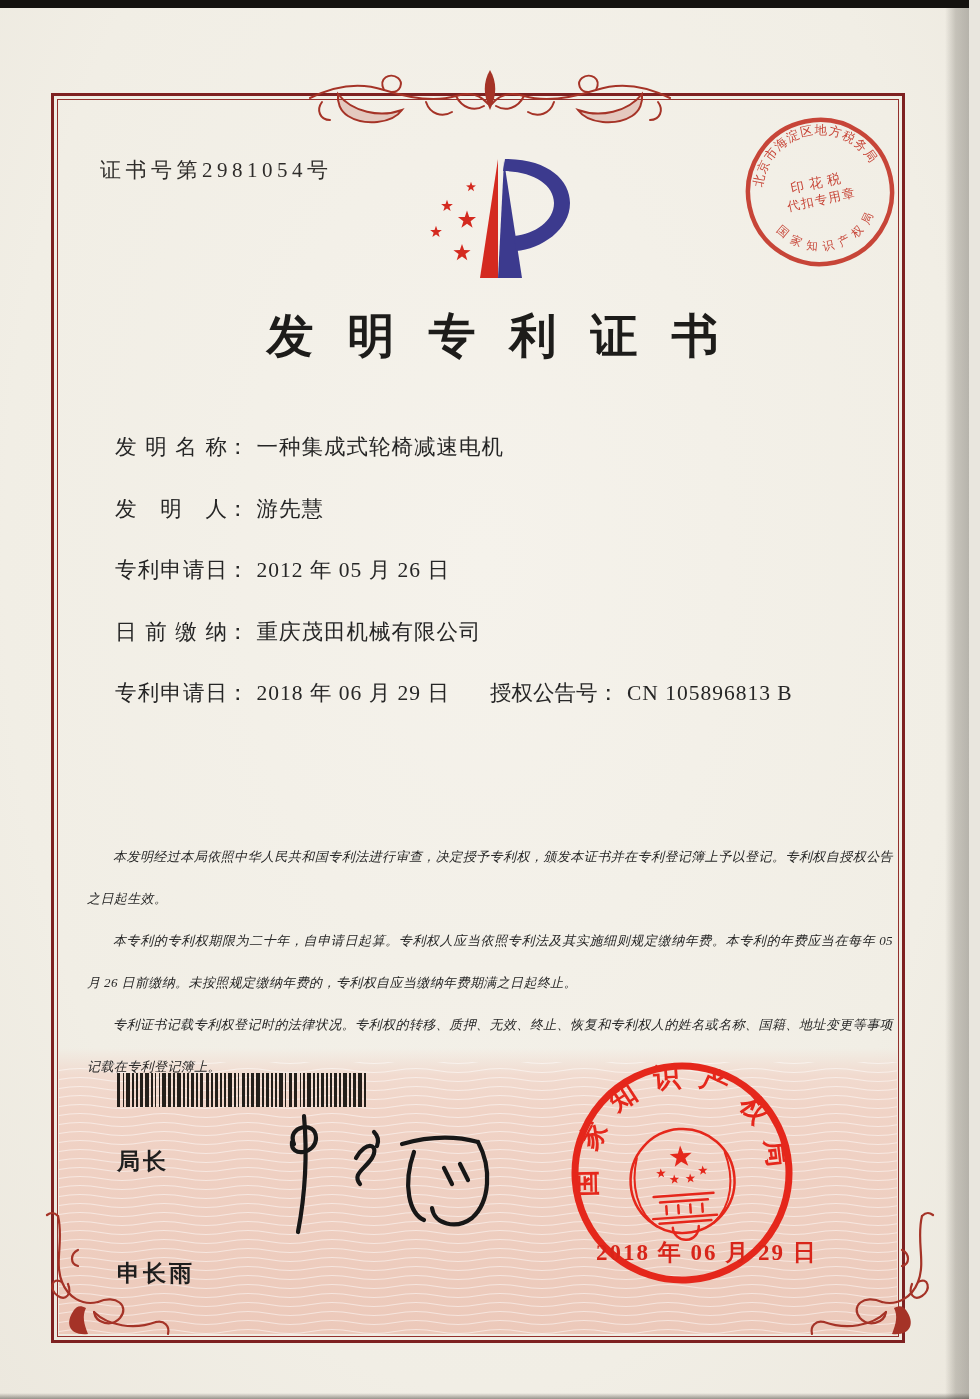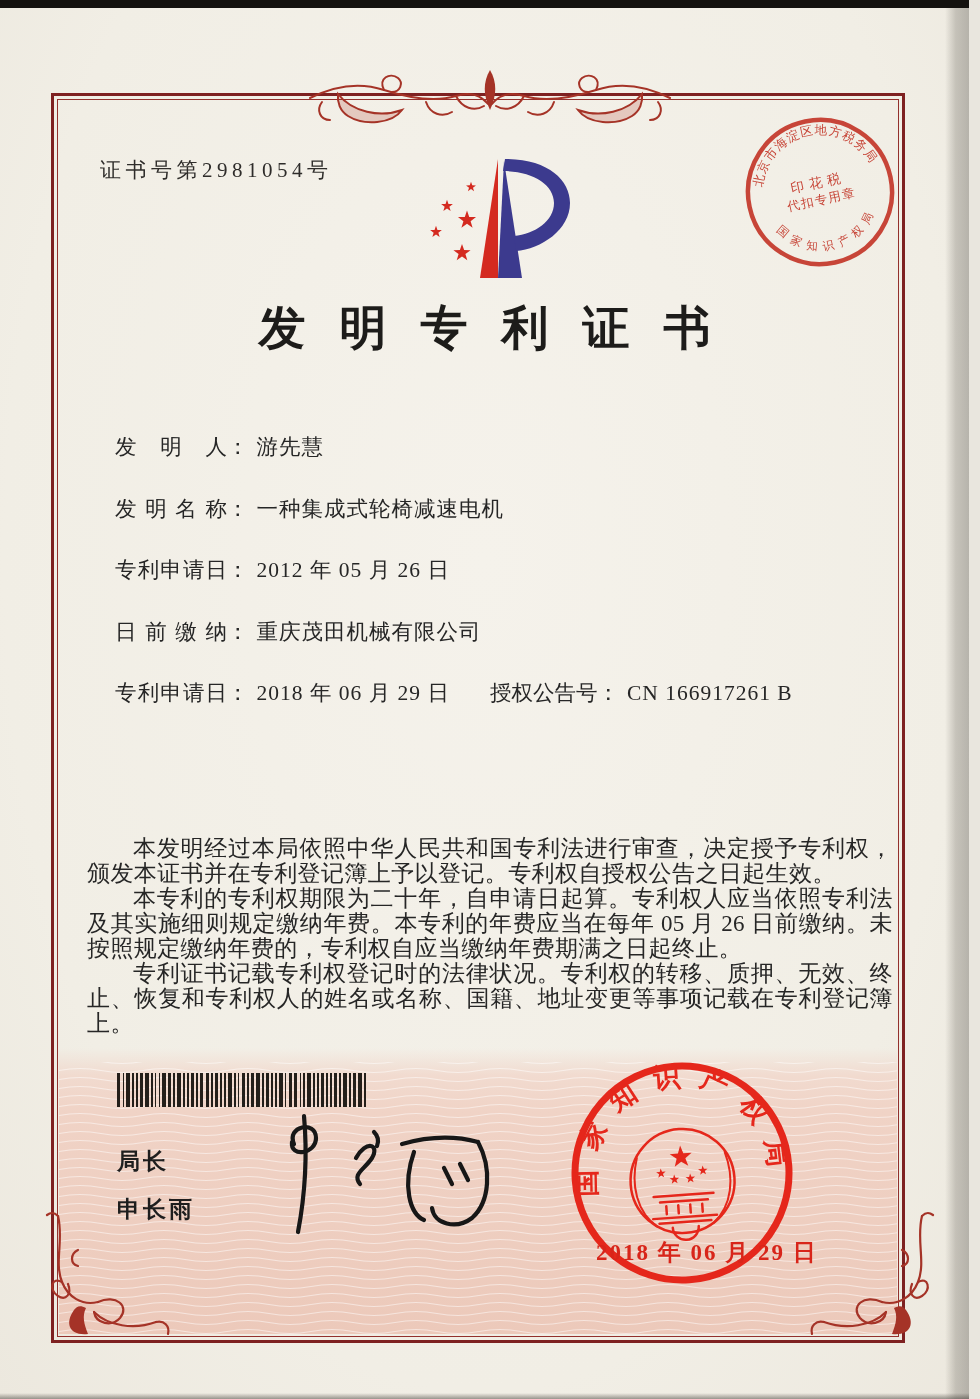--- a/index.html
+++ b/index.html
@@ -15,35 +15,35 @@
   .frame{position:absolute;left:51px;top:93px;width:848px;height:1244px;border:3.5px solid #7e2121;z-index:5;pointer-events:none;}
   .frame::after{content:"";position:absolute;inset:3px;border:1.5px solid #93302c;}
   .band{position:absolute;left:59px;top:1048px;width:838px;height:286px;z-index:1;
         background:linear-gradient(180deg, rgba(241,215,203,0) 0px, rgba(241,215,203,0.85) 28px, #f0d3c6 64px, #ecc9ba 100%);}
   .band svg{position:absolute;inset:0;}
   .flourish-top{position:absolute;left:308px;top:68px;z-index:7;}
   .corners{position:absolute;left:44px;top:1210px;z-index:7;}
   .cert-no{position:absolute;left:100px;top:156px;font-size:21px;letter-spacing:4.5px;color:#2e2c2a;z-index:6;}
   .logo{position:absolute;left:398px;top:150px;z-index:6;}
   .taxstamp{position:absolute;left:740px;top:112px;z-index:8;opacity:0.93;}
-  .title{position:absolute;left:0;top:297px;width:100%;margin:0;text-align:center;
+  .title{position:absolute;left:0;top:297px;width:100%;margin:8px;text-align:center;
          font-size:47px;font-weight:700;letter-spacing:34px;text-indent:34px;color:#1d1c1a;z-index:6;}
   .fields{position:absolute;left:115px;top:432px;width:770px;z-index:6;font-size:21.5px;}
   .frow{height:61.5px;white-space:nowrap;}
   .flabel{display:inline-block;width:112px;text-align:justify;text-align-last:justify;}
   .fcolon{display:inline-block;}
   .fvalue{margin-left:8px;letter-spacing:1px;}
   .frow7{position:relative;}
   .g2{position:absolute;left:375px;top:0;white-space:nowrap;}
-  .paras{position:absolute;left:87px;top:836px;width:806px;z-index:6;font-size:23px;line-height:25px;text-align:justify;}
+  .paras{position:absolute;left:87px;top:836px;width:806px;z-index:6;font-size:13px;line-height:42px;text-align:justify;font-style:italic;}
   .paras p{margin:0;text-indent:2em;letter-spacing:0.4px;}
   .barcode{position:absolute;left:115px;top:1073px;z-index:6;}
   .issuer-title{position:absolute;left:117px;top:1146px;font-size:23px;font-weight:700;letter-spacing:3px;
          font-family:"Liberation Sans","DejaVu Sans",sans-serif;color:#1e1e1e;z-index:6;}
-  .issuer-name{position:absolute;left:117px;top:1194px;font-size:23px;font-weight:700;letter-spacing:3px;
+  .issuer-name{position:absolute;left:117px;top:1258px;font-size:23px;font-weight:700;letter-spacing:3px;
          font-family:Liberation Mono, monospace;color:#1e1e1e;z-index:6;}
   .signature{position:absolute;left:252px;top:1110px;z-index:8;}
   .seal{position:absolute;left:560px;top:1051px;z-index:8;}
   .seal-date{position:absolute;left:596px;top:1237px;font-size:23px;font-weight:600;letter-spacing:2px;
          color:#d8251a;z-index:9;white-space:nowrap;}
   .footer{position:absolute;left:0;top:1297px;width:880px;text-align:center;font-size:17px;
          letter-spacing:2px;color:#33312f;z-index:6;}
   svg{display:block;}
 </style>
 </head>
@@ -134,37 +134,37 @@
       </text>
       <text x="80" y="75" font-size="13.5" text-anchor="middle" style="letter-spacing:5px" font-family="Liberation Sans, DejaVu Sans, sans-serif">印花税</text>
       <text x="80" y="92" font-size="12.5" text-anchor="middle" style="letter-spacing:1.5px" font-family="Liberation Sans, DejaVu Sans, sans-serif">代扣专用章</text>
     </g>
   </svg>
 
   <h1 class="title">发明专利证书</h1>
 
   <div class="fields">
     <div class="frow">
+      <span class="flabel">发明名称</span><span class="fcolon">：</span><span class="fvalue">一种集成式轮椅减速电机</span>
+    </div>
+    <div class="frow">
       <span class="flabel">发明人</span><span class="fcolon">：</span><span class="fvalue">游先慧</span>
-    </div>
-    <div class="frow">
-      <span class="flabel">发明名称</span><span class="fcolon">：</span><span class="fvalue">一种集成式轮椅减速电机</span>
     </div>
     <div class="frow">
       <span class="flabel">专利申请日</span><span class="fcolon">：</span><span class="fvalue">2012 年 05 月 26 日</span>
     </div>
     <div class="frow">
       <span class="flabel">日前缴纳</span><span class="fcolon">：</span><span class="fvalue">重庆茂田机械有限公司</span>
     </div>
     <div class="frow frow7">
       <span>
         <span class="flabel">专利申请日</span><span class="fcolon">：</span><span class="fvalue">2018 年 06 月 29 日</span>
       </span>
       <span class="g2">
-        <span>授权公告号</span><span class="fcolon">：</span><span class="fvalue">CN 166917261 B</span>
+        <span>授权公告号</span><span class="fcolon">：</span><span class="fvalue">CN 105896813 B</span>
       </span>
     </div>
   </div>
 
   <div class="paras">
     <p>本发明经过本局依照中华人民共和国专利法进行审查，决定授予专利权，颁发本证书并在专利登记簿上予以登记。专利权自授权公告之日起生效。</p>
     <p>本专利的专利权期限为二十年，自申请日起算。专利权人应当依照专利法及其实施细则规定缴纳年费。本专利的年费应当在每年 05 月 26 日前缴纳。未按照规定缴纳年费的，专利权自应当缴纳年费期满之日起终止。</p>
     <p>专利证书记载专利权登记时的法律状况。专利权的转移、质押、无效、终止、恢复和专利权人的姓名或名称、国籍、地址变更等事项记载在专利登记簿上。</p>
   </div>
 

